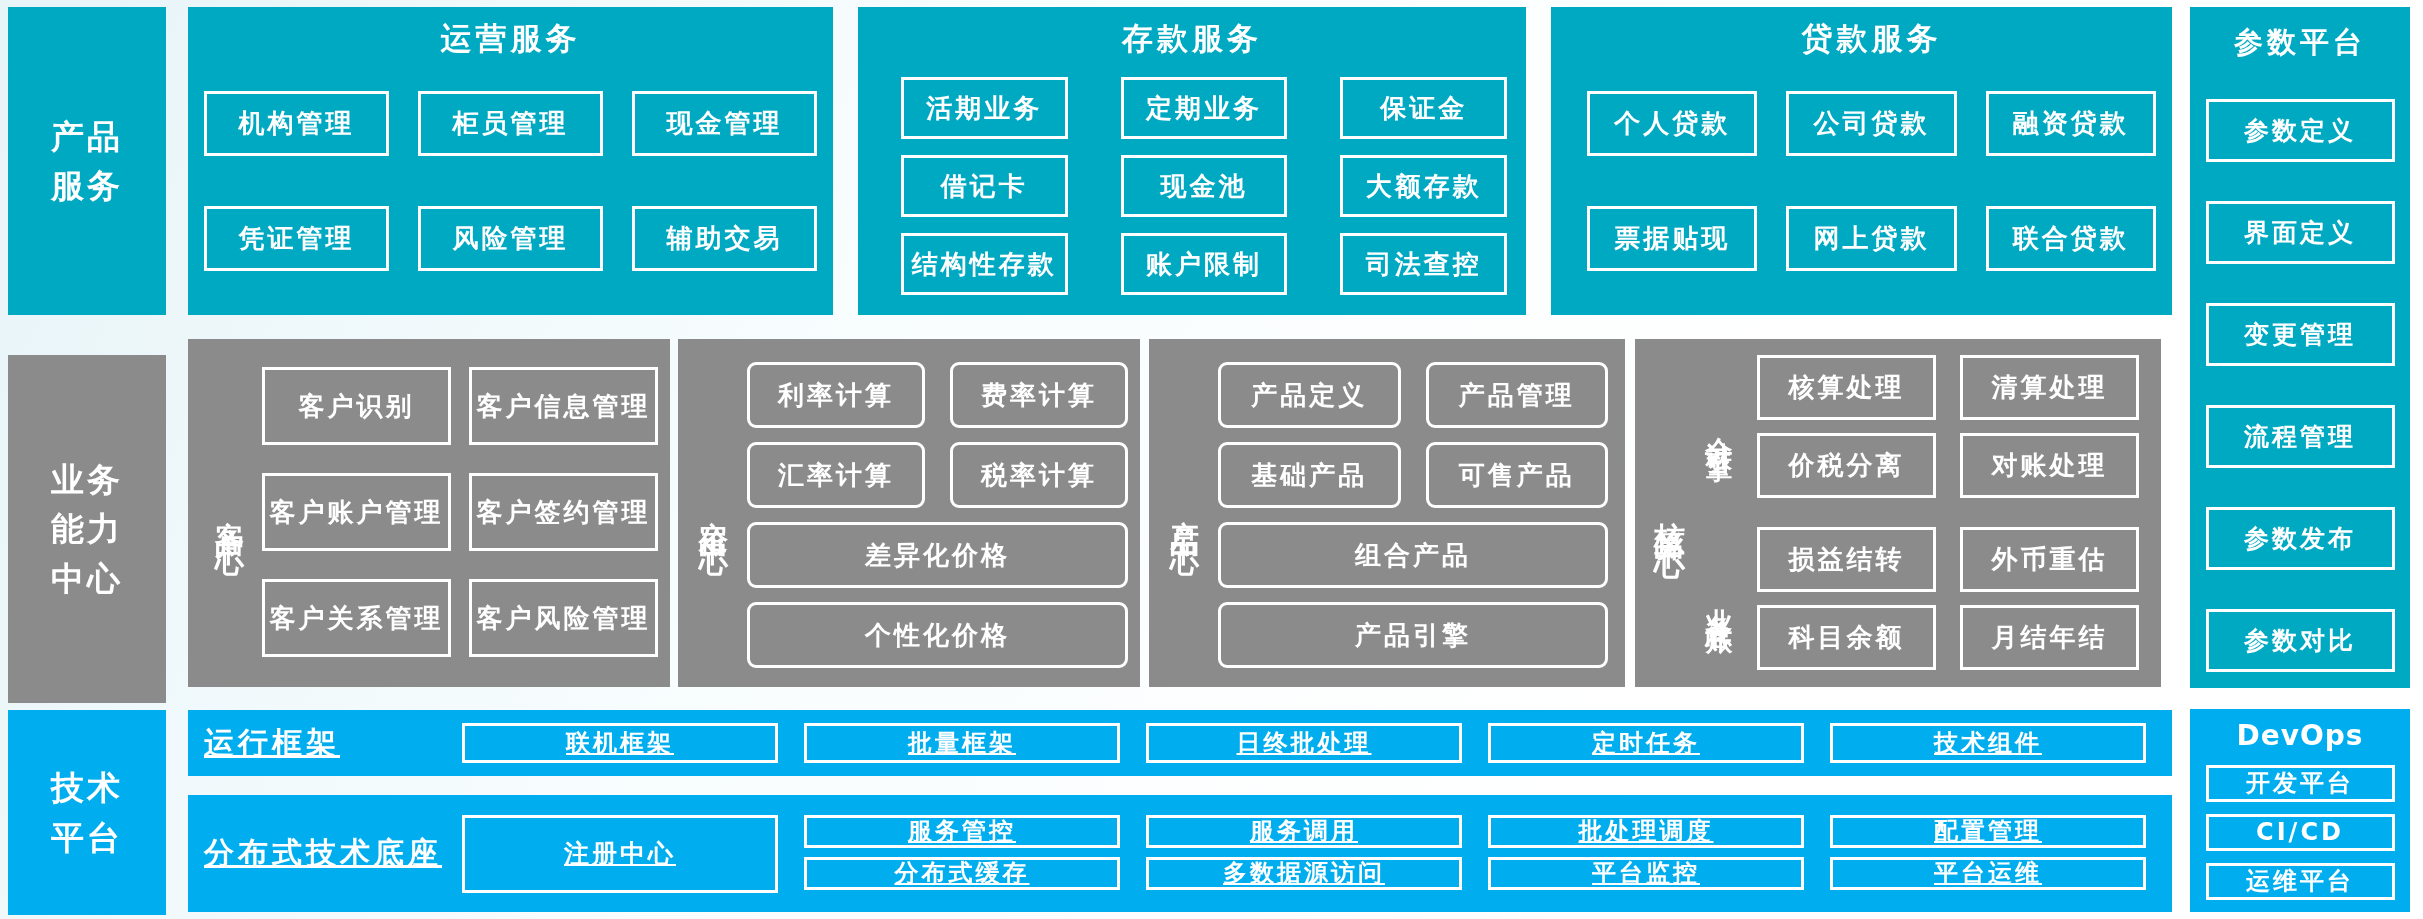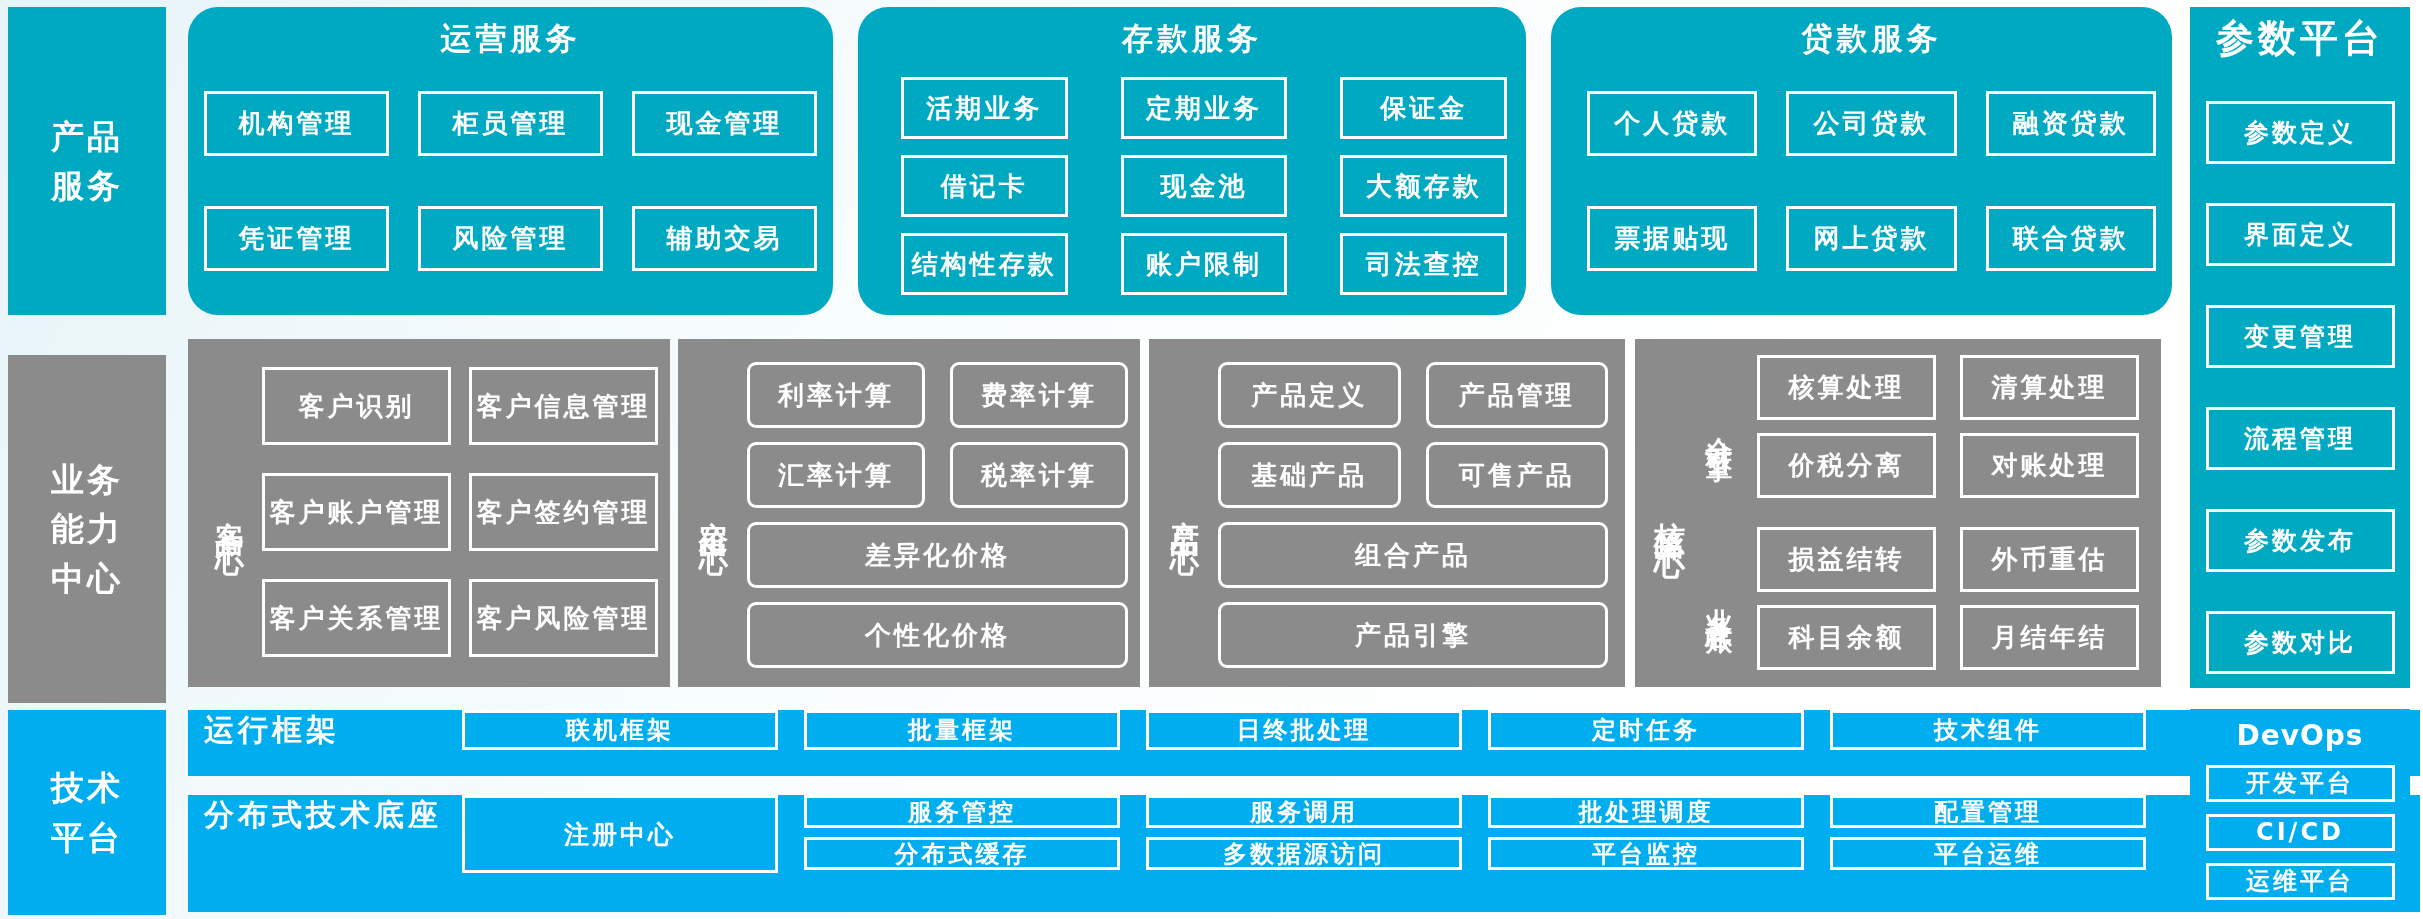--- a/index.html
+++ b/index.html
@@ -35,21 +35,21 @@
   }
   .vlabel {
     writing-mode:vertical-lr; text-orientation:upright;
     display:flex; align-items:center; justify-content:center;
     font-size:29px; letter-spacing:8px; line-height:1.1;
   }
 
   
   .main { position:absolute; left:188px; top:0; width:1984px; height:919px; }
   .band-top { position:absolute; top:7px; left:0; width:1984px; height:308px; display:flex; }
-  .panel-top { height:308px;border-radius:30px; }
+  .panel-top { height:308px; }
   .p-operations { width:645px; }
   .p-deposit    { width:668px; margin-left:25px; }
   .p-loan       { width:621px; margin-left:25px;padding-left:20px; }
   .grid3 { display:grid; grid-template-columns:repeat(3,1fr); column-gap:29px; }
   .g-2row { margin:34px 16px 0; row-gap:50px; }
   .g-2row .bx { height:65px; }
   .g-3row { margin:20px 19px 0; row-gap:16px; }
   .g-3row .bx { height:62px;margin-left:24px; }
 
   
@@ -75,36 +75,36 @@
   .acc-col { display:flex; flex-direction:column; margin-left:6px; }
   .acc-group { display:flex; }
   .acc-group .vlabel { width:40px; font-size:27px; letter-spacing:6px; }
   .acc-grid { display:grid; grid-template-columns:repeat(2,179px); column-gap:24px;
               row-gap:13px; margin-left:18px; }
   .acc-grid .bx { height:65px; }
   .acc-g1 { margin-top:16px; }
   .acc-g2 { margin-top:29px; }
 
   
-  .panel-strip { position:absolute; left:0; width:2232px; display:flex;
-                 align-items:flex-start; padding-left:16px; }
+  .panel-strip { position:absolute; left:0; width:1984px; display:flex;
+                 align-items:center; padding-left:16px;text-decoration:underline; }
   .strip-runtime { top:710px; height:66px; }
   .strip-base    { top:795px; height:117px; }
   .strip-label { width:258px; font-size:30px; letter-spacing:4px; }
   .strip-boxes { display:flex; column-gap:26px; }
   .strip-boxes .bx { width:316px; height:40px; font-size:24px; }
   .registry.bx { width:316px; height:78px; font-size:25px; }
   .stack { display:flex; flex-direction:column; row-gap:9px; }
   .stack .bx { width:316px; height:33px; font-size:24px; }
 
   
   .rcol { position:absolute; left:2190px; width:220px; }
   .r-params { top:7px; height:681px; }
   .r-devops { top:709px; height:203px; }
-  .rcol .panel-title { font-size:38px; padding-top:9px; }
+  .rcol .panel-title { font-size:29px; padding-top:18px; }
   .r-devops .panel-title { padding-top:10px; font-size:28px; letter-spacing:1px; }
   .rcol .bx { width:189px; margin:0 auto; font-size:25px; }
   .r-params .bx { height:63px; margin-top:39px; }
   .r-params .bx:first-of-type { margin-top:26px; }
   .r-devops .bx { height:37px; margin-top:12px; font-size:24px; }
 </style>
 </head>
 <body>
 
 <div class="canvas">

